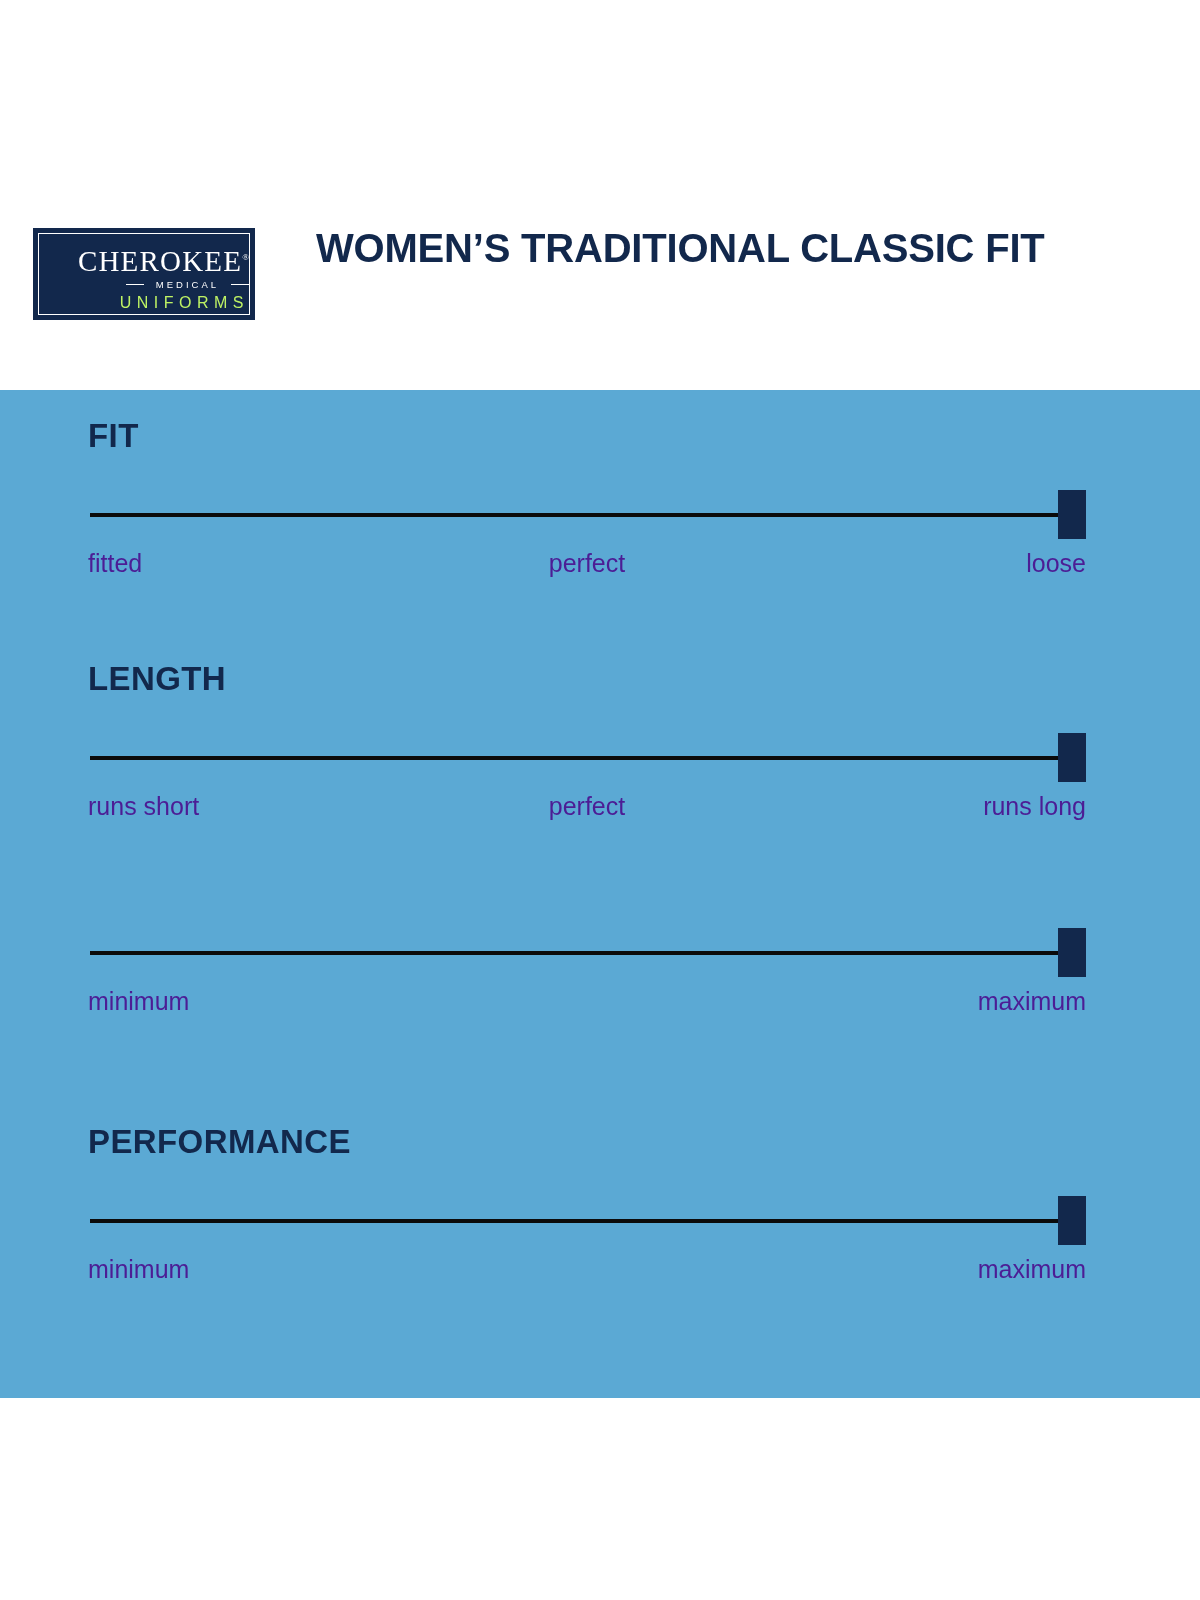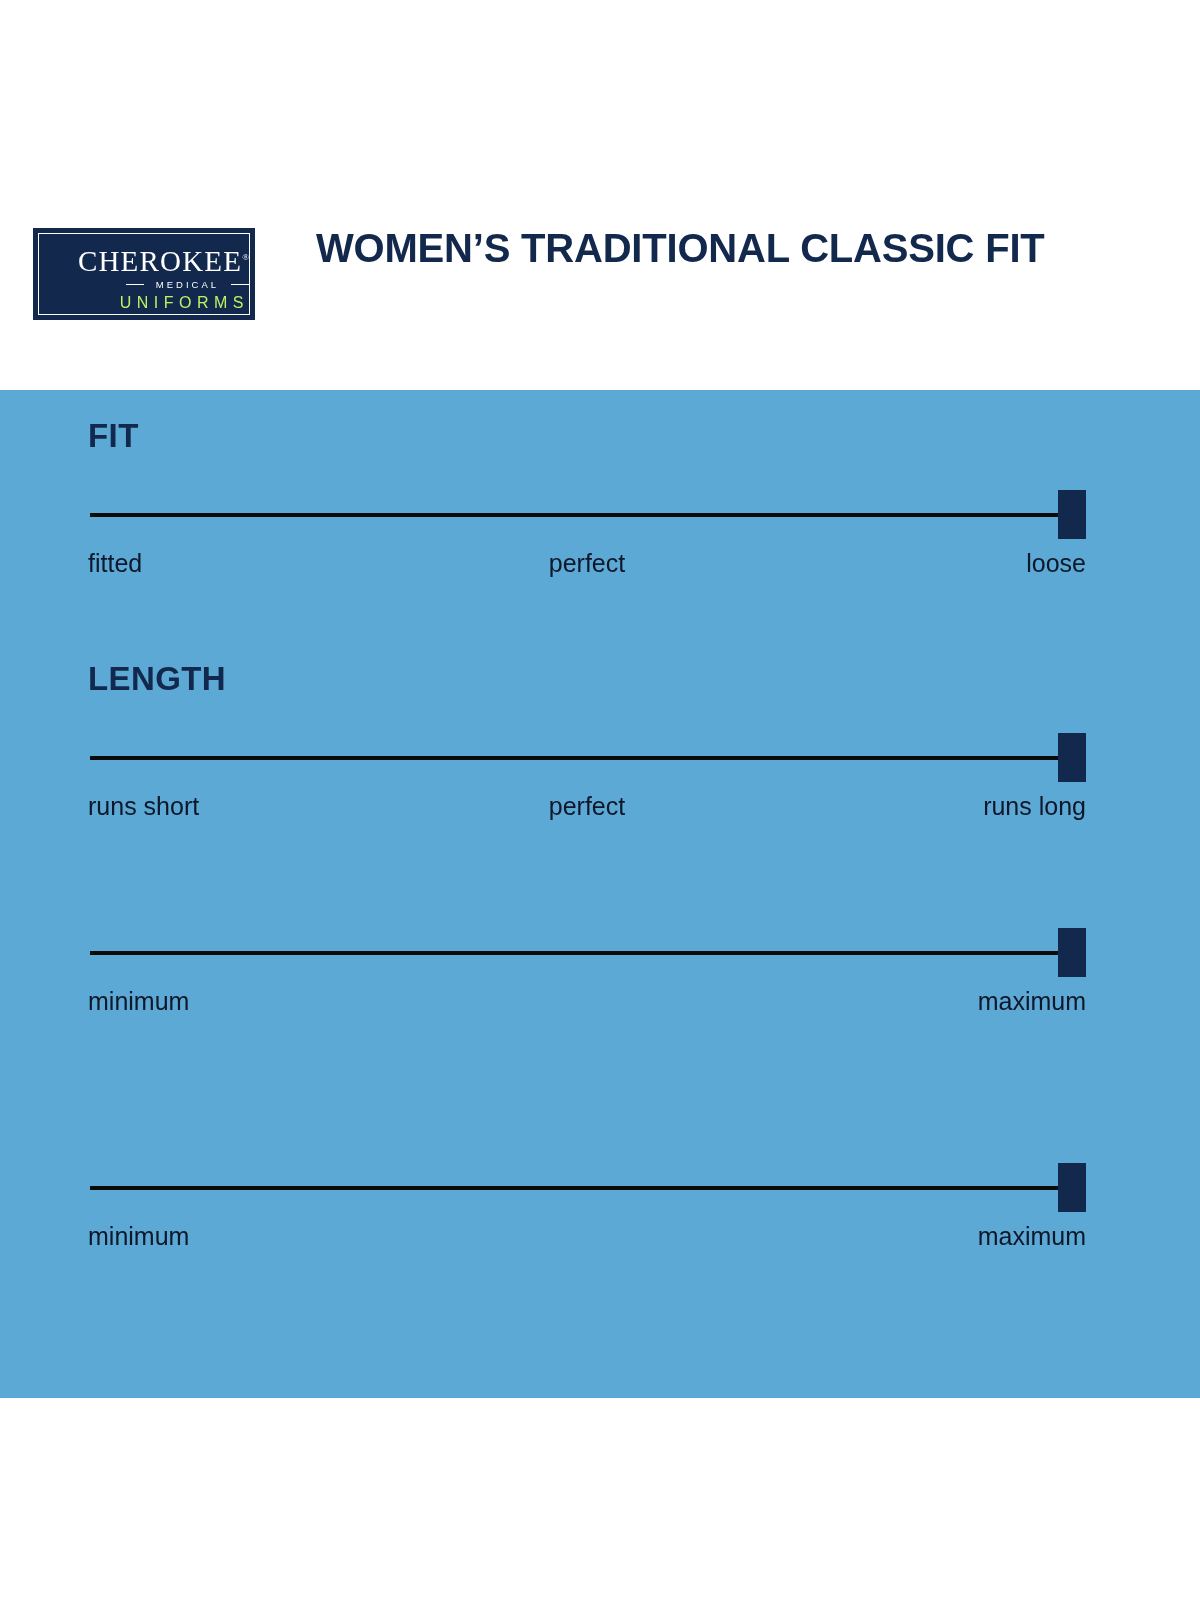--- a/index.html
+++ b/index.html
@@ -176,21 +176,21 @@
   }
 
   .scale-labels {
     position: relative;
     height: 40px;
     margin-top: 8px;
   }
   .scale-label {
     position: absolute;
     top: 0;
-    color: #0f172a;
+    color: #4c1d95;
     font-family: "Liberation Sans", sans-serif;
     font-size: 25px;
     line-height: 1.2;
     white-space: nowrap;
   }
   .label-min { left: 0; }
   .label-mid {
     left: 0;
     right: 0;
     text-align: center;
@@ -260,20 +260,21 @@
         <div class="track-line" style="width: 974px;"></div>
         <div class="track-marker" style="left: 970px;"></div>
       </div>
       <div class="scale-labels">
         <span class="scale-label label-min">minimum</span>
         <span class="scale-label label-max">maximum</span>
       </div>
     </div>
 
     <div class="scale scale-3">
+      <h2 class="scale-heading">PERFORMANCE</h2>
       <div class="track-wrap">
         <div class="track-line" style="width: 974px;"></div>
         <div class="track-marker" style="left: 970px;"></div>
       </div>
       <div class="scale-labels">
         <span class="scale-label label-min">minimum</span>
         <span class="scale-label label-max">maximum</span>
       </div>
     </div>
 

